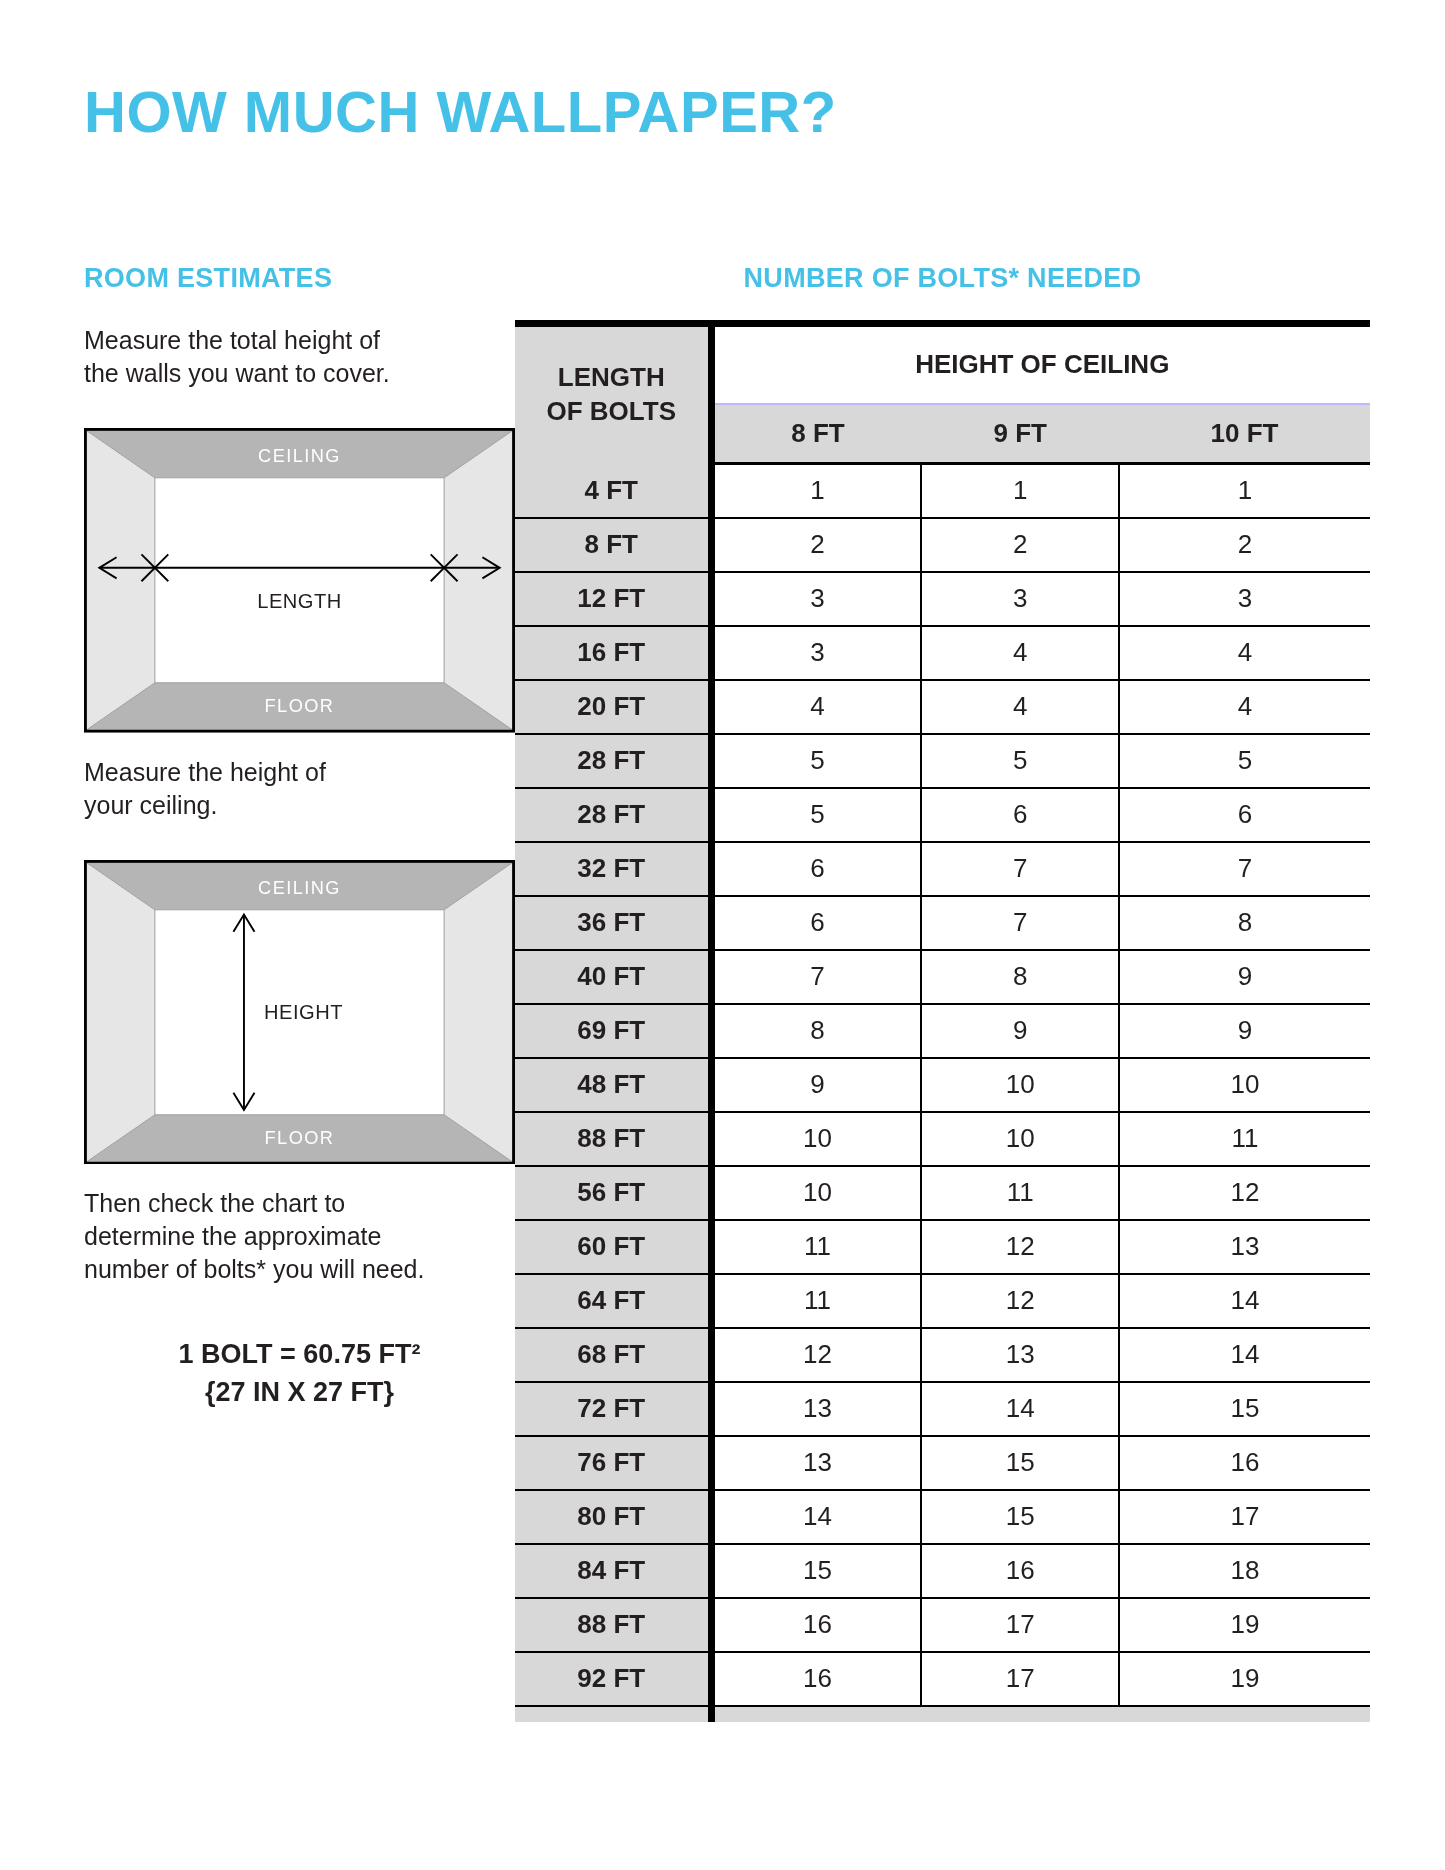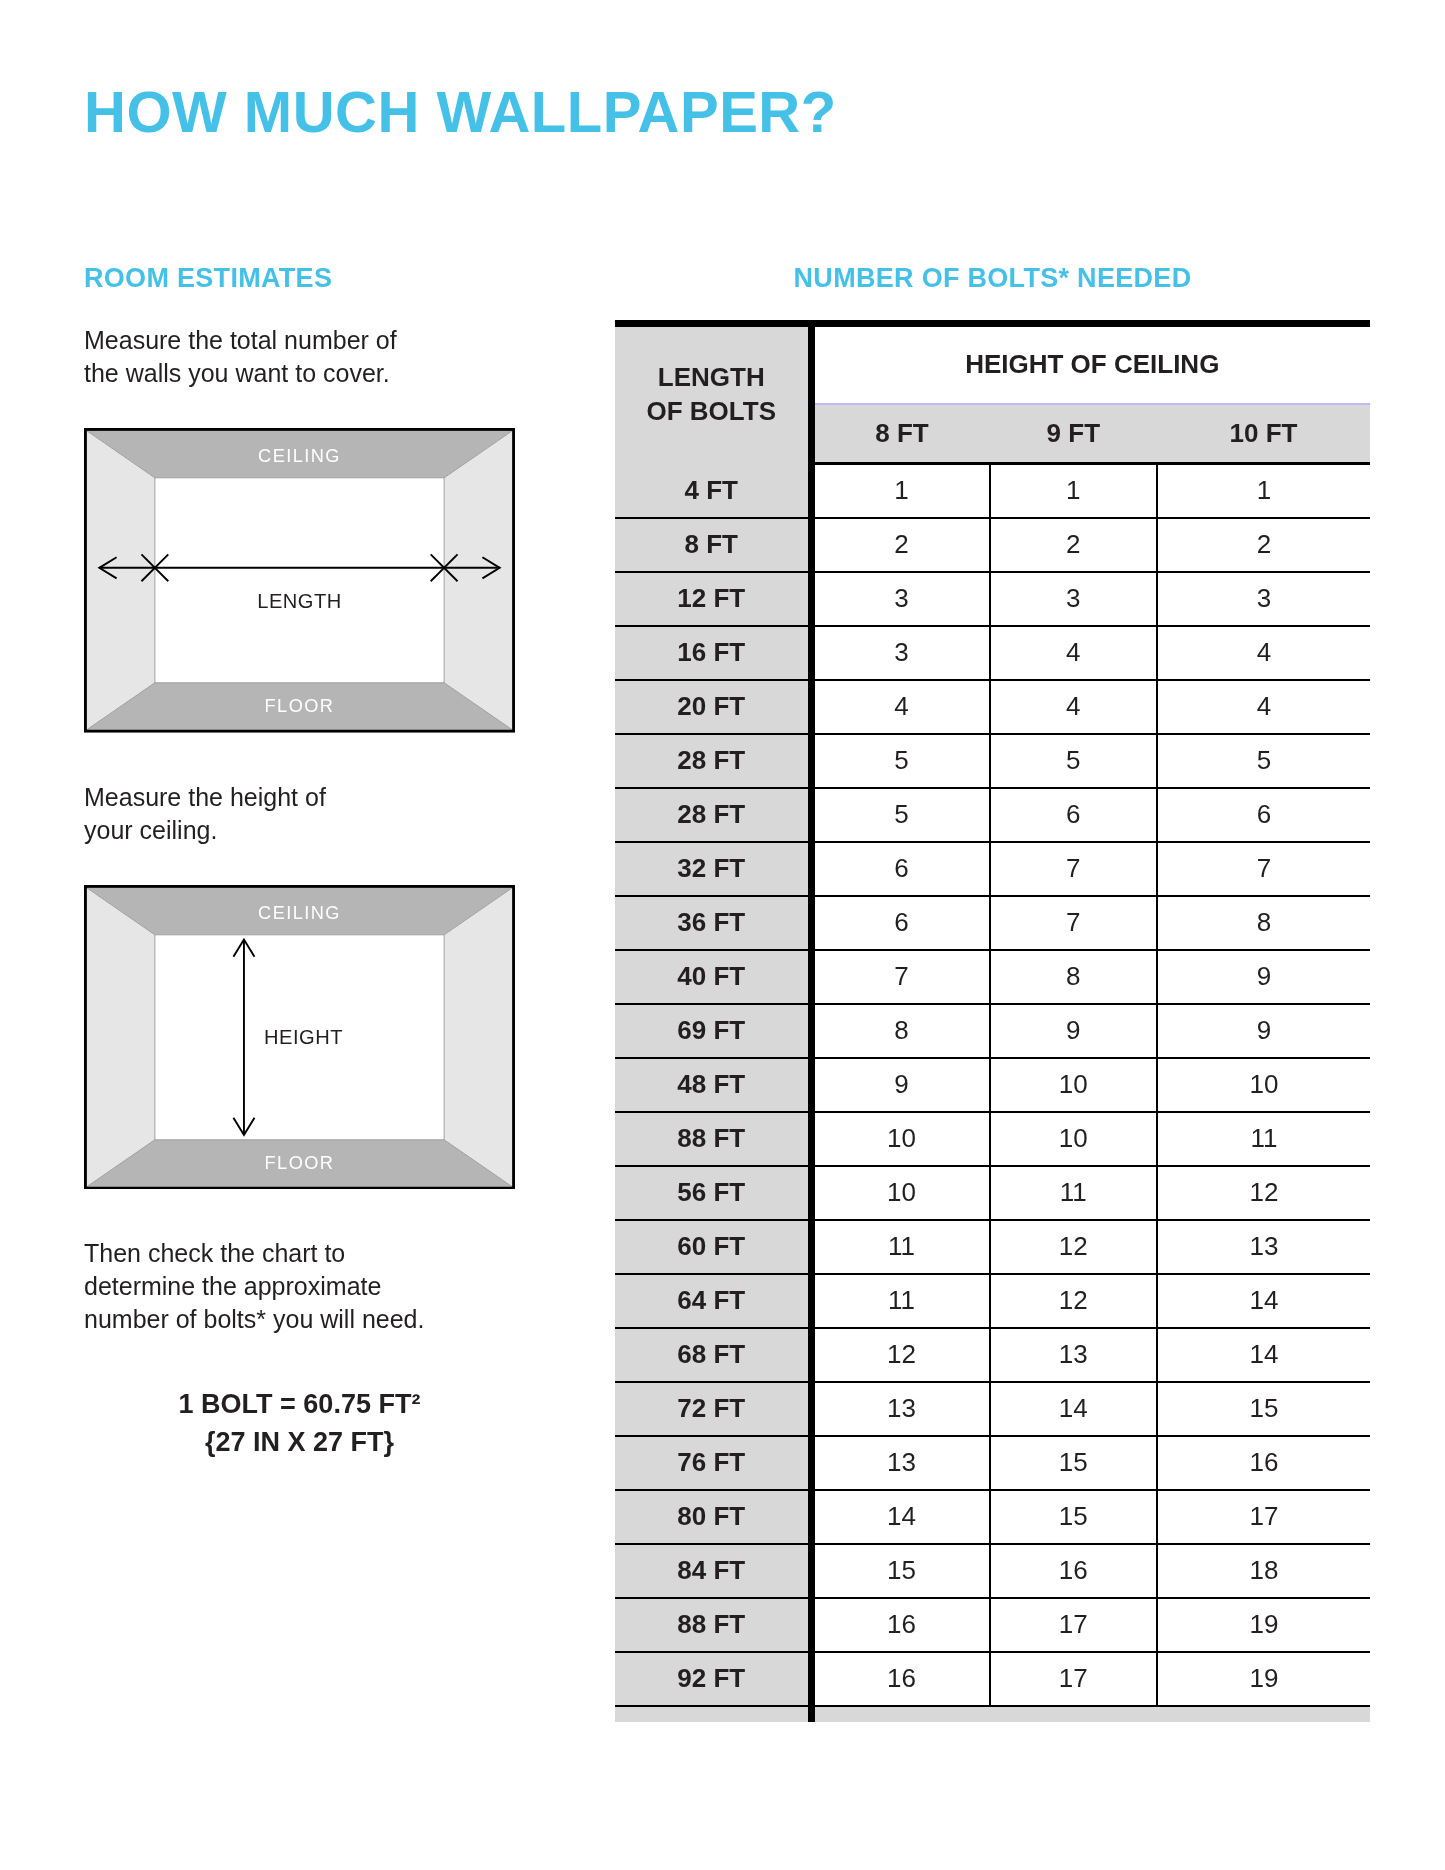--- a/index.html
+++ b/index.html
@@ -12,30 +12,30 @@
   }
   .page { padding:78px 75px 0 84px; }
 
   .title {
     color:var(--accent-blue,#45c1e8);
     font-size:58px; font-weight:bold; letter-spacing:0.5px;
   }
 
   .columns { display:flex; margin-top:118px; }
   .left-col  { flex:0 0 431px; width:431px; }
-  .right-col { flex:1; margin-left:100px; }
+  .right-col { flex:1; }
 
   .section-heading {
     color:var(--accent-blue,#45c1e8);
     font-size:27px; font-weight:bold; letter-spacing:0.3px;
   }
   .right-col .section-heading { text-align:center; }
 
   .para { font-size:25px; line-height:1.32; margin-top:30px; }
-  .para-tight { margin-top:48px; }
+  .para-tight { margin-top:23px; }
 
   .diagram { display:block; width:431px; height:auto; margin-top:38px; }
   .diagram text { font-family:"Liberation Sans","DejaVu Sans",sans-serif; }
   .wall-top, .wall-bottom { fill:var(--wall-gray,#b5b5b5); }
   .wall-side { fill:var(--side-wall-gray,#e6e6e6); }
   .room-inner { fill:#ffffff; stroke:#9b9b9b; stroke-width:1; }
   .edge-line { stroke:#9b9b9b; stroke-width:1; }
   .room-outline { fill:none; stroke:#000000; stroke-width:3; }
   .wall-label { fill:#ffffff; font-size:19px; letter-spacing:1.5px; }
   .dim-label { fill:var(--text-black,#231f20); font-size:21px; letter-spacing:0.5px; }
@@ -88,21 +88,21 @@
 <div class="page">
 
   <h1 class="title">HOW MUCH WALLPAPER?</h1>
 
   <div class="columns">
 
     <div class="left-col">
       <div class="section-heading">ROOM ESTIMATES</div>
 
       <div class="para">
-        <div>Measure the total number of</div>
+        <div>Measure the total height of</div>
         <div>the walls you want to cover.</div>
       </div>
 
       <svg class="diagram" viewBox="0 0 450 318">
         <polygon class="wall-top" points="3,3 447,3 376,52 74,52"></polygon>
         <polygon class="wall-bottom" points="3,315 447,315 376,266 74,266"></polygon>
         <polygon class="wall-side" points="3,3 74,52 74,266 3,315"></polygon>
         <polygon class="wall-side" points="447,3 376,52 376,266 447,315"></polygon>
         <rect class="room-inner" x="74" y="52" width="302" height="214"></rect>
         <line class="edge-line" x1="3" y1="3" x2="74" y2="52"></line>

